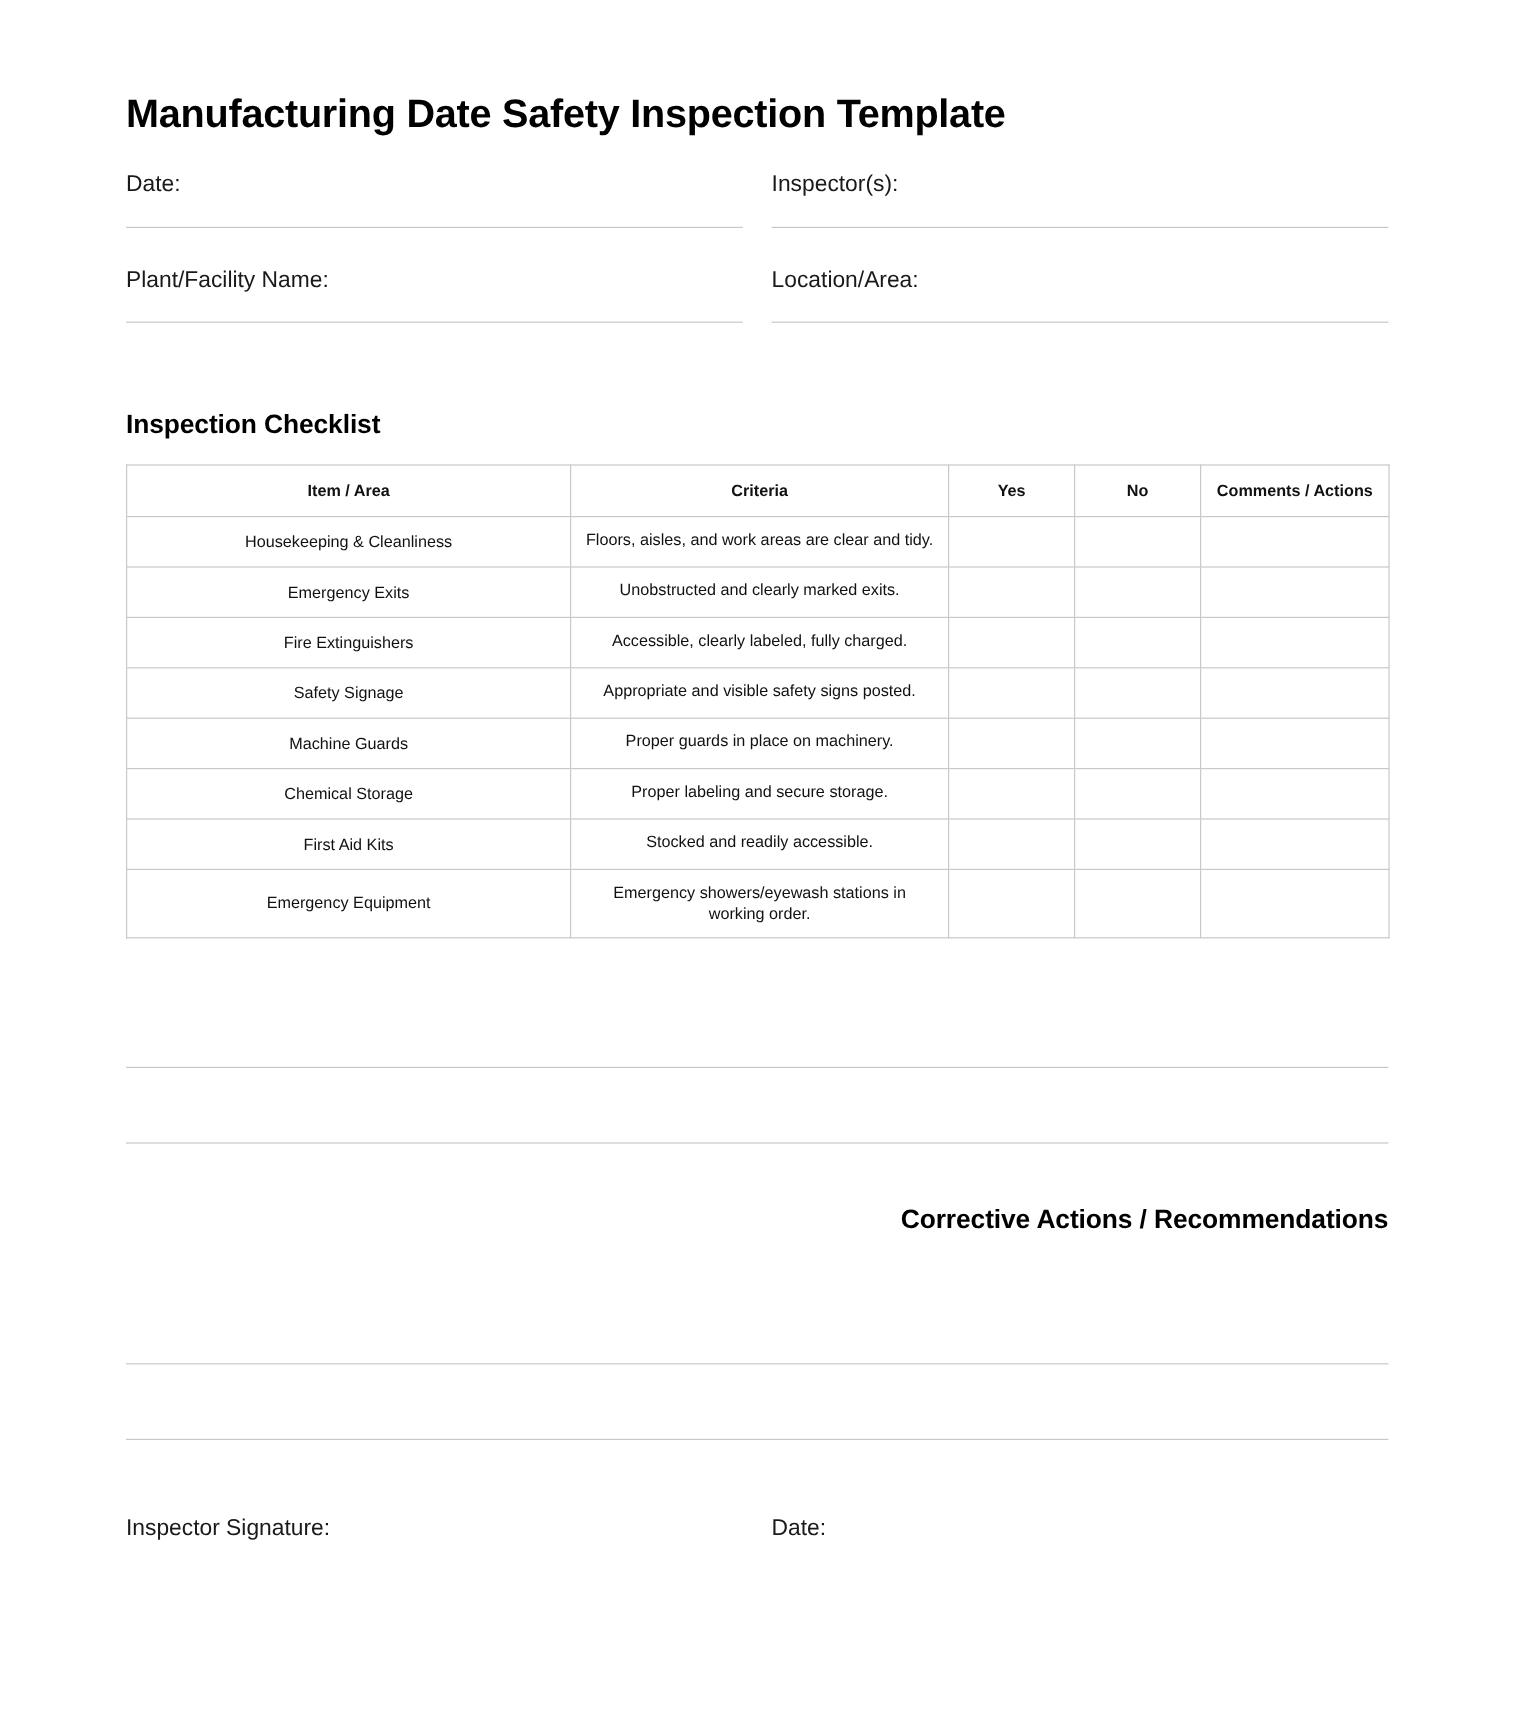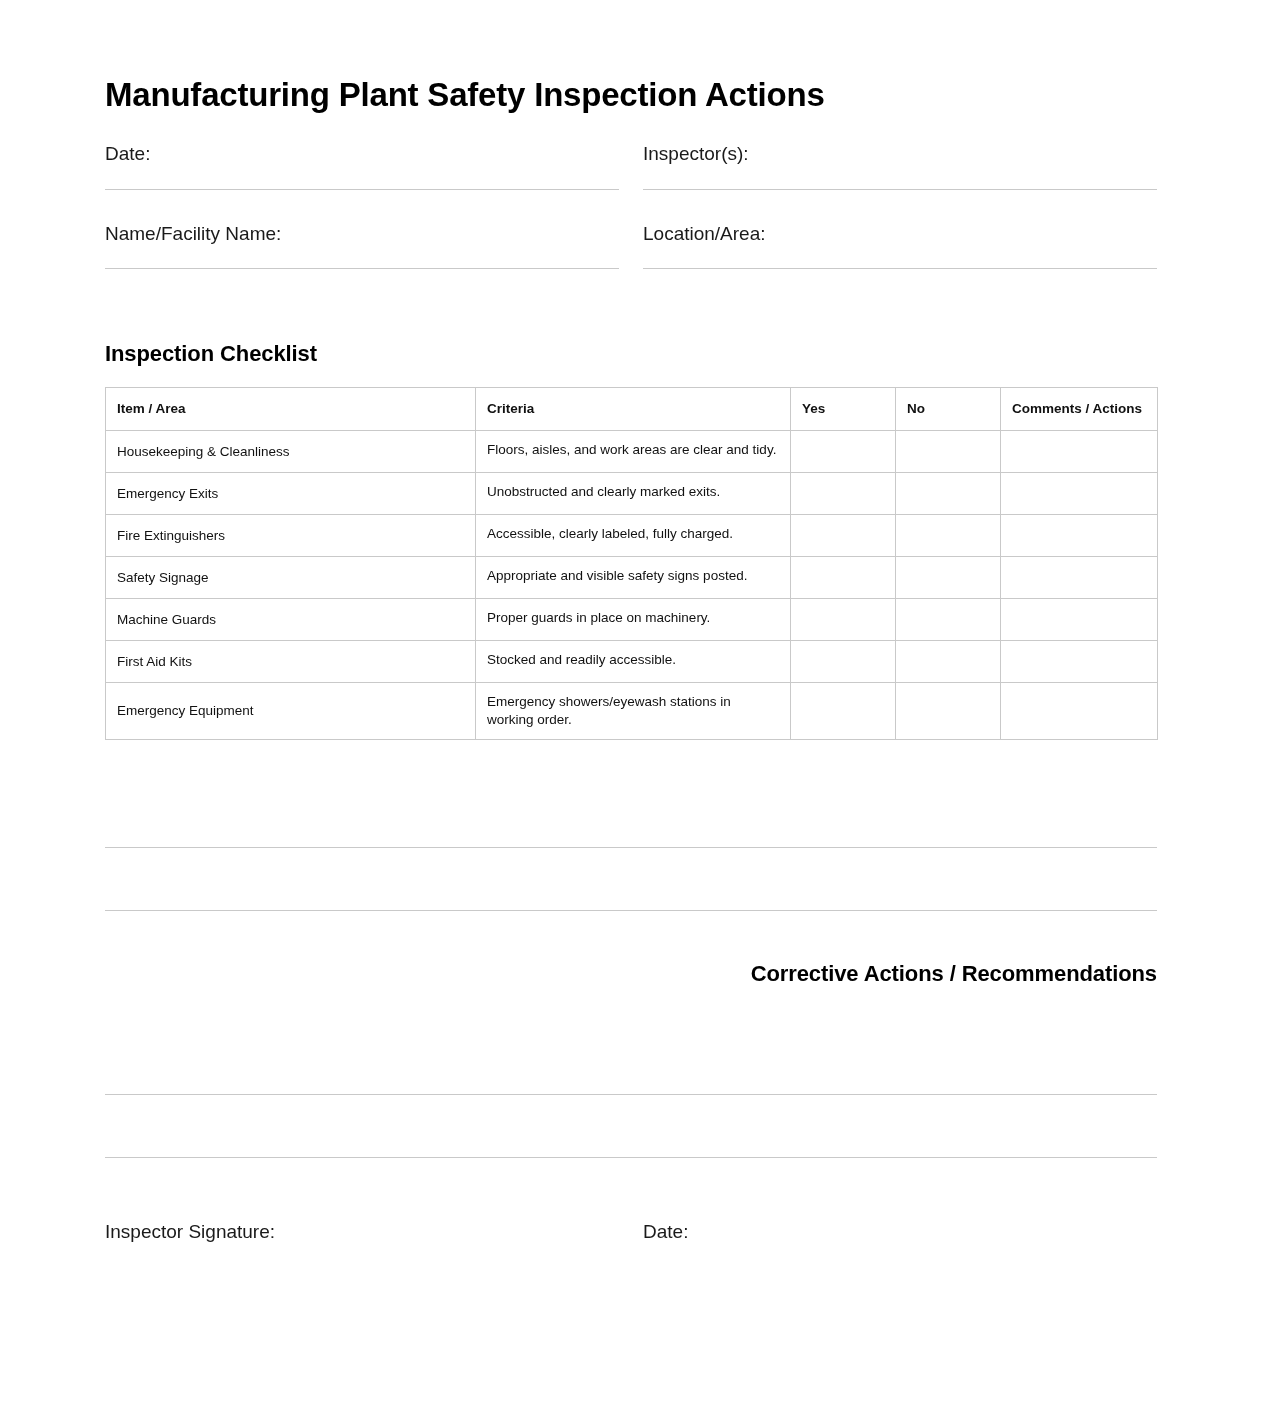--- a/index.html
+++ b/index.html
@@ -83,21 +83,21 @@
     margin: 0 0 0 0;
   }
   table.checklist th,
   table.checklist td {
     border: 1px solid #c9c9c9;
     padding: 10px 11px;
     font-size: 13.5px;
     line-height: 1.32;
     color: #111;
     vertical-align: middle;
-    text-align: left;
+    text-align: center;
     word-wrap: break-word;
   }
   table.checklist th {
     font-weight: bold;
     vertical-align: middle;
     padding-top: 12px;
     padding-bottom: 12px;
   }
   table.checklist td.criteria-cell {
     vertical-align: top;
@@ -130,36 +130,36 @@
     margin-top: 62px;
     padding-bottom: 90px;
   }
   .signature-row .field-label { margin-bottom: 30px; }
 </style>
 </head>
 <body>
 
 <div class="page">
 
-  <h1 class="doc-title">Manufacturing Plant Safety Inspection Actions</h1>
+  <h1 class="doc-title">Manufacturing Date Safety Inspection Template</h1>
 
   <div class="field-row">
     <div class="field">
       <span class="field-label">Date:</span>
       <div class="field-line" title=""></div>
     </div>
     <div class="field">
       <span class="field-label">Inspector(s):</span>
       <div class="field-line" title=""></div>
     </div>
   </div>
 
   <div class="field-row">
     <div class="field">
-      <span class="field-label">Name/Facility Name:</span>
+      <span class="field-label">Plant/Facility Name:</span>
       <div class="field-line" title=""></div>
     </div>
     <div class="field">
       <span class="field-label">Location/Area:</span>
       <div class="field-line" title=""></div>
     </div>
   </div>
 
   <div class="spacer-sm"></div>
 
@@ -212,20 +212,27 @@
           <td></td>
         </tr>
         <tr class="row-default">
           <td>Machine Guards</td>
           <td class="criteria-cell">Proper guards in place on machinery.</td>
           <td></td>
           <td></td>
           <td></td>
         </tr>
         <tr class="row-default">
+          <td>Chemical Storage</td>
+          <td class="criteria-cell">Proper labeling and secure storage.</td>
+          <td></td>
+          <td></td>
+          <td></td>
+        </tr>
+        <tr class="row-default">
           <td>First Aid Kits</td>
           <td class="criteria-cell">Stocked and readily accessible.</td>
           <td></td>
           <td></td>
           <td></td>
         </tr>
         <tr class="row-default">
           <td>Emergency Equipment</td>
           <td class="criteria-cell">Emergency showers/eyewash stations in working order.</td>
           <td></td>

